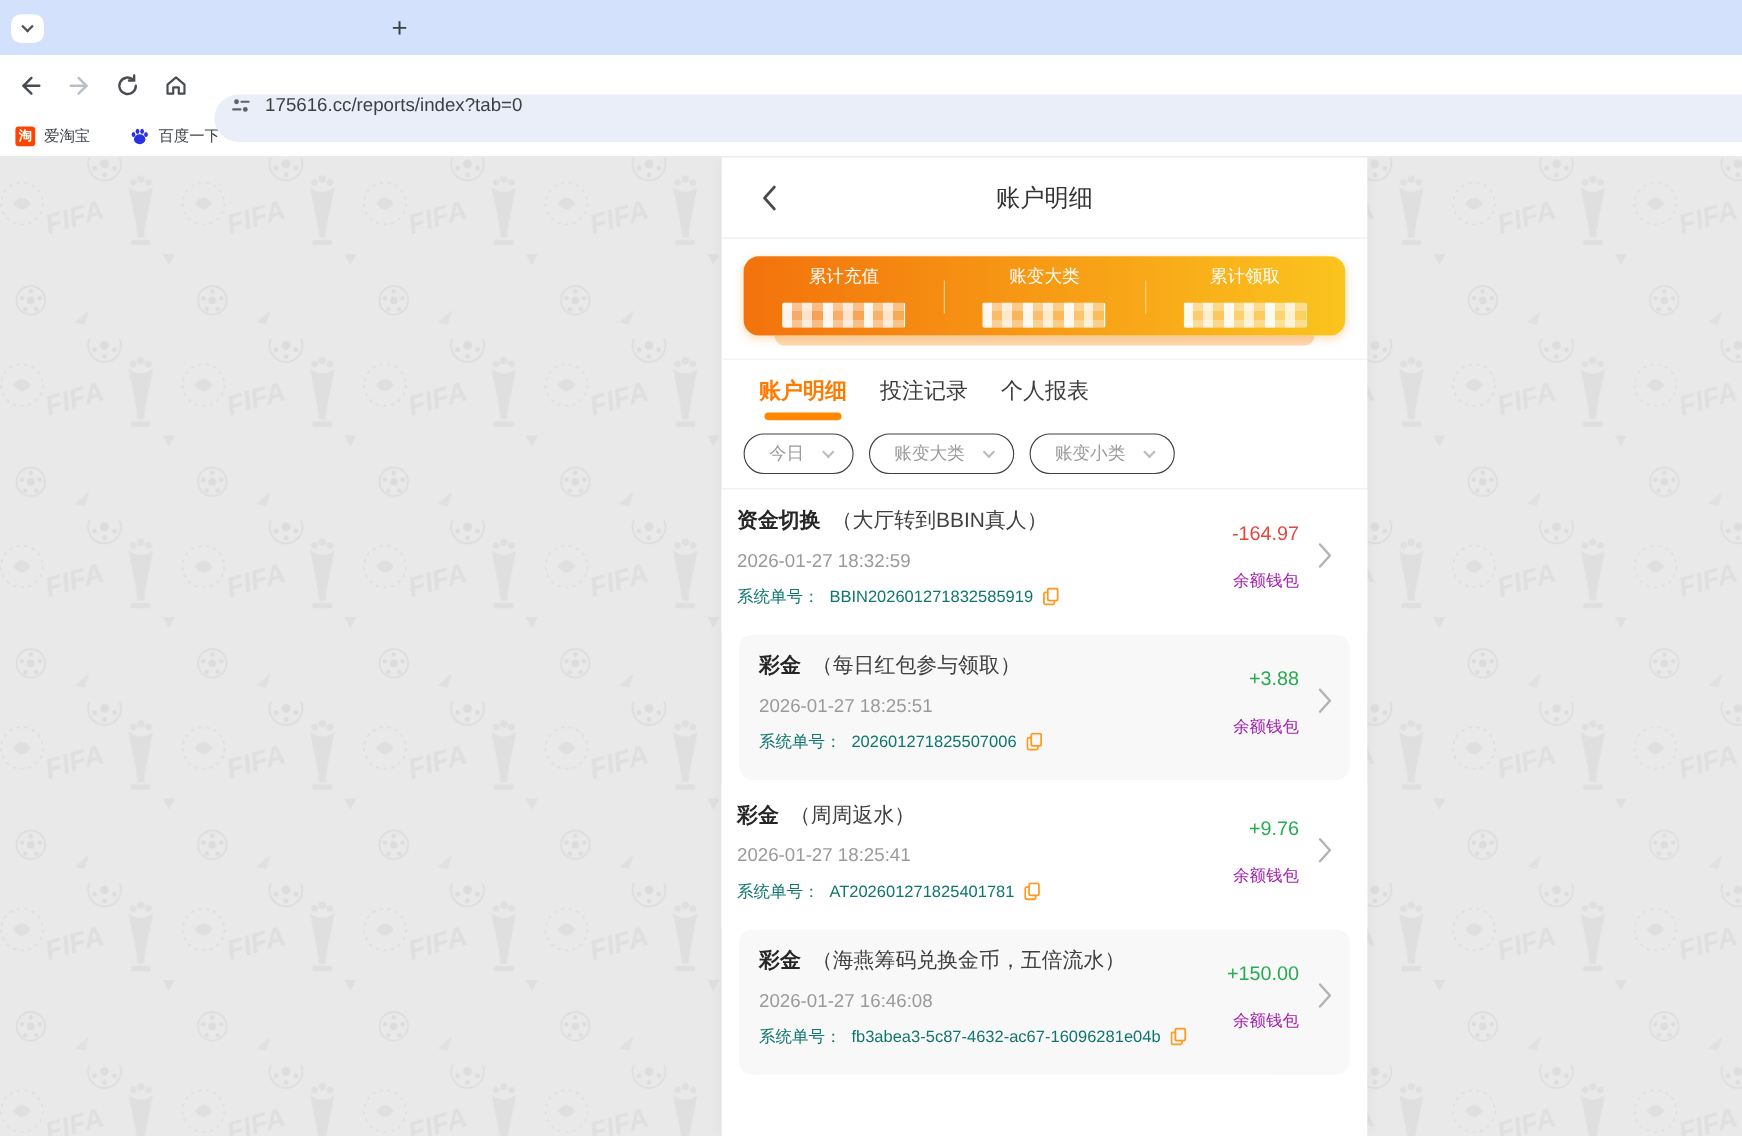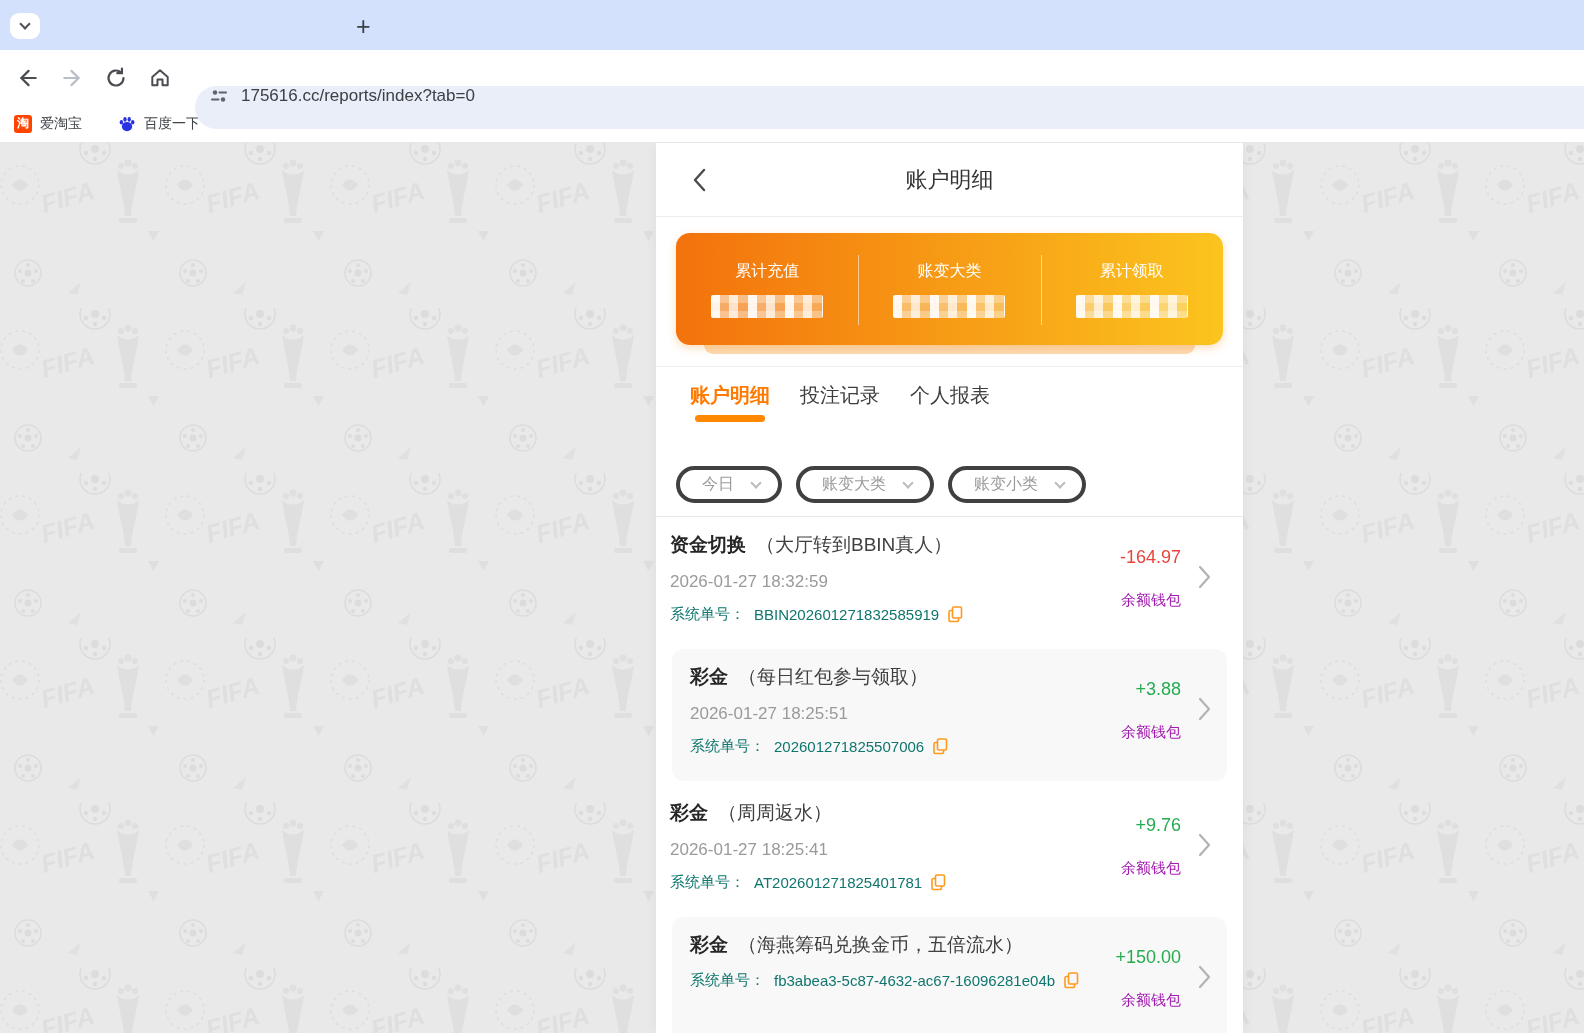--- a/index.html
+++ b/index.html
@@ -35,21 +35,21 @@
   .content { position:relative; height:890px; background:#e9e9e9; overflow:hidden; }
   .wm { position:absolute; inset:0; opacity:.62; }
   .panel { position:absolute; left:656px; top:0; width:587px; height:890px; background:#fff;
     box-shadow:0 0 14px rgba(0,0,0,.05); }
   .panel-header { position:relative; height:74px; border-bottom:1px solid #ececec;
     display:flex; align-items:center; justify-content:center; }
   .back-btn { position:absolute; left:30px; top:24px; width:26px; height:26px;
     display:flex; align-items:center; justify-content:center; }
   .page-title { font-size:22px; color:#333; font-weight:500; }
 
-  .summary-card { margin:16px 20px 0; height:112px; border-radius:14px;
+  .summary-card { margin:16px 20px 0; height:72px; border-radius:14px;
     background:linear-gradient(90deg,#f3720c,#fbc41e); display:flex;
     box-shadow:0 3px 9px rgba(244,148,30,.3); }
   .sum-col { flex:1; position:relative; display:flex; flex-direction:column;
     align-items:center; justify-content:center; gap:13px; }
   .sum-col + .sum-col::before { content:""; position:absolute; left:0; top:22px; bottom:20px;
     width:1px; background:rgba(255,255,255,.55); }
   .sum-label { font-size:16px; color:#fff; font-weight:500; }
   .mosaic { width:112px; height:23px; border-radius:2px;
     background-image:
       repeating-linear-gradient(90deg, rgba(255,255,255,.92) 0 9px, rgba(255,255,255,.36) 9px 18px,
@@ -58,22 +58,22 @@
   .card-shadow { margin:0 48px; height:9px; border-radius:0 0 10px 10px; background:rgba(247,153,48,.38); }
   .section-divider { height:1px; background:#efefef; margin-top:12px; }
 
   .tabs { display:flex; gap:30px; padding:15px 0 0 34px; }
   .tab-item { position:relative; font-size:20px; color:#3d3d3d; font-weight:500; padding-bottom:13px; }
   .tab-item.active { color:#ff7a00; font-weight:700; }
   .tab-item.active::after { content:""; position:absolute; left:50%; transform:translateX(-50%);
     bottom:0; width:70px; height:7px; border-radius:4px; background:#ff8800; }
 
   .filters { display:flex; gap:14px; padding:12px 0 13px 20px; }
-  .pill { height:37px; border:4px solid #404040; border-radius:19px; display:flex; align-items:center;
-    padding:0 18px 0 22px; gap:18px; font-size:16px; color:#9a9a9a; background:#fff;margin-top:32px; }
+  .pill { height:37px; border:1px solid #404040; border-radius:19px; display:flex; align-items:center;
+    padding:0 18px 0 22px; gap:18px; font-size:16px; color:#9a9a9a; background:#fff; }
   .pill .caret { width:8px; height:8px; border-right:2px solid #bcbcbc; border-bottom:2px solid #bcbcbc;
     transform:rotate(45deg); margin-top:-4px; }
   .list-divider { height:1px; background:#e8e8e8; }
 
   .row { position:relative; height:130px; padding:15px 0 0 14px; background:#fff; }
   .row.alt { height:132px; margin:2px 16px 4px; border-radius:12px; background:#f8f8f8; padding-left:18px; }
   .title-line { font-size:19px; color:#262626; }
   .tx-type { font-weight:700; }
   .tx-desc { font-weight:400; color:#404040; margin-left:10px; }
   .tx-date { margin-top:14px; font-size:17px; color:#9a9a9a; }
@@ -305,20 +305,21 @@
       <svg width="13" height="24" viewBox="0 0 13 24" fill="none" stroke="#b3b3b3" stroke-width="2.2" stroke-linecap="round" stroke-linejoin="round">
         <polyline points="2,2 11,12 2,22"></polyline>
       </svg>
     </span>
   </div>
 
   <div class="row alt">
     <div class="title-line">
       <span class="tx-type">彩金</span><span class="tx-desc">（海燕筹码兑换金币，五倍流水）</span>
     </div>
+    <div class="tx-date">2026-01-27 16:46:08</div>
     <div class="tx-order">
       <span>系统单号：</span>
             <span>fb3abea3-5c87-4632-ac67-16096281e04b</span>
       <span class="copy-btn">
         <svg width="15" height="17" viewBox="0 0 15 17" fill="none" stroke="#ff9a1f" stroke-width="1.6" stroke-linejoin="round">
           <rect x="4.5" y="1" width="9" height="11" rx="1.5"></rect>
           <path d="M4.5 4.5 H2.5 A1.5 1.5 0 0 0 1 6 V14 A1.5 1.5 0 0 0 2.5 15.5 H9 A1.5 1.5 0 0 0 10.5 14 V12"></path>
         </svg>
       </span>
     </div>

